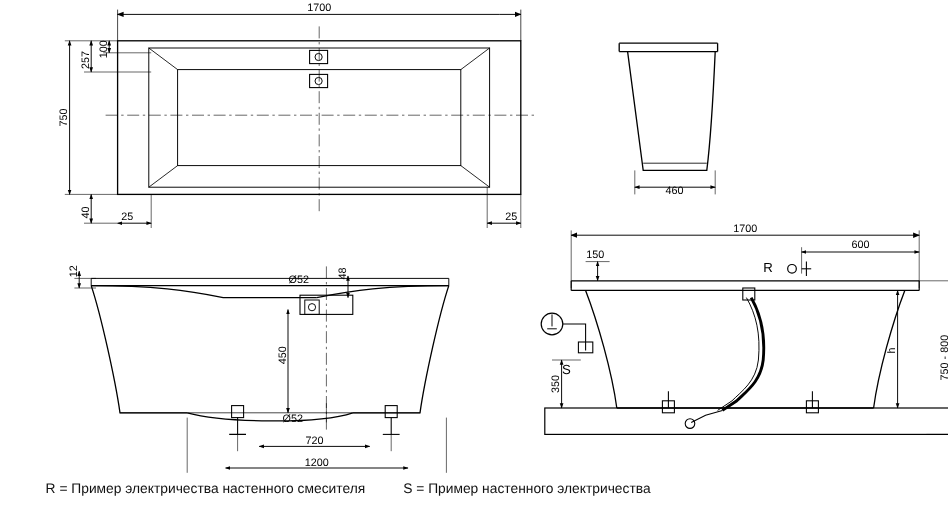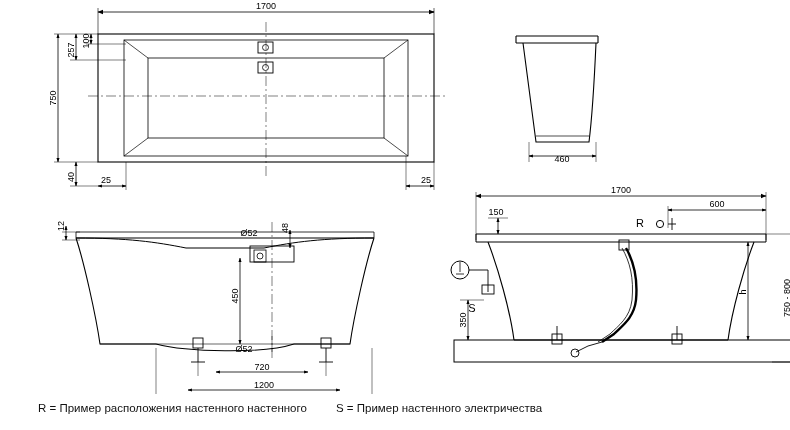--- a/index.html
+++ b/index.html
@@ -208,16 +208,16 @@
       <text x="430" y="320" text-anchor="middle" transform="rotate(-90 430 320)">350</text>
       <text x="710" y="292" text-anchor="middle" transform="rotate(-90 710 292)">h</text>
       <text x="754" y="298" text-anchor="middle" transform="rotate(-90 754 298)">750 - 800</text>
 
       <text x="604" y="227" text-anchor="middle" font-size="11">R</text>
       <text x="436" y="312" text-anchor="middle" font-size="11">S</text>
     </g>
   </svg>
 
   <div class="legend">
-    <span class="lg1">R = Пример расположения настенного настенного</span>
+    <span class="lg1">R = Пример электричества настенного смесителя</span>
     <span class="lg2">S = Пример настенного электричества</span>
   </div>
 </div>
 
 </body></html>

